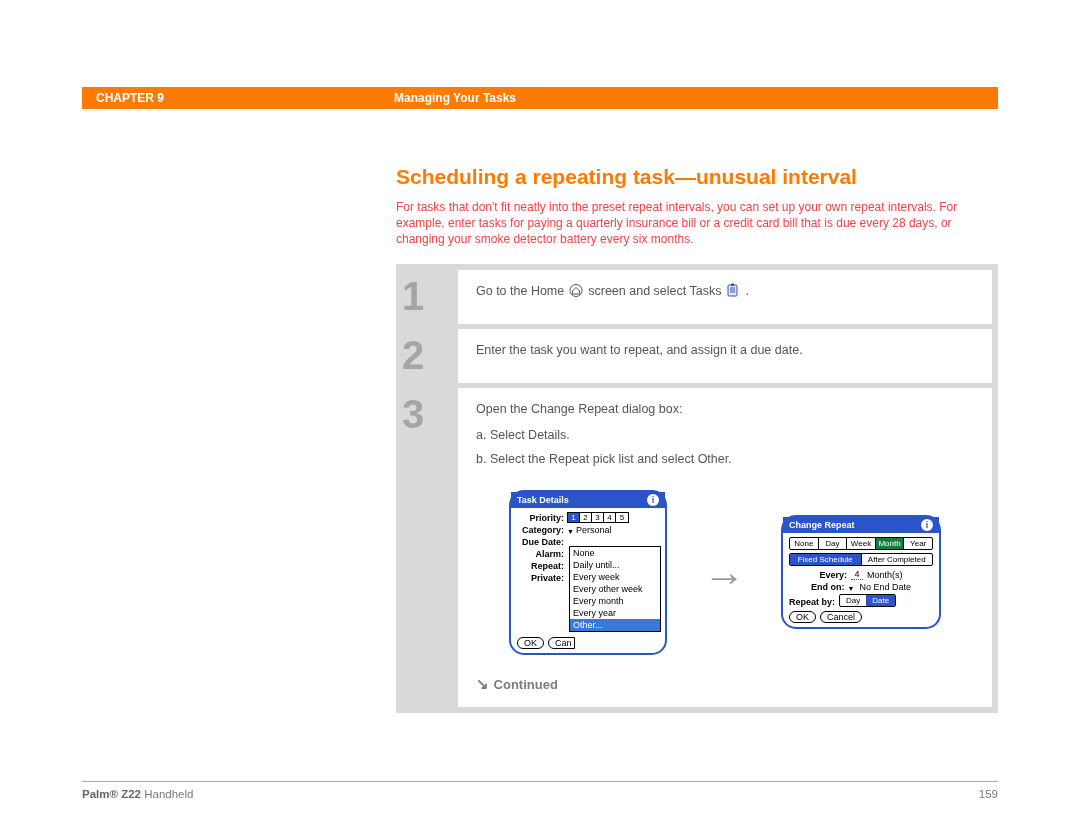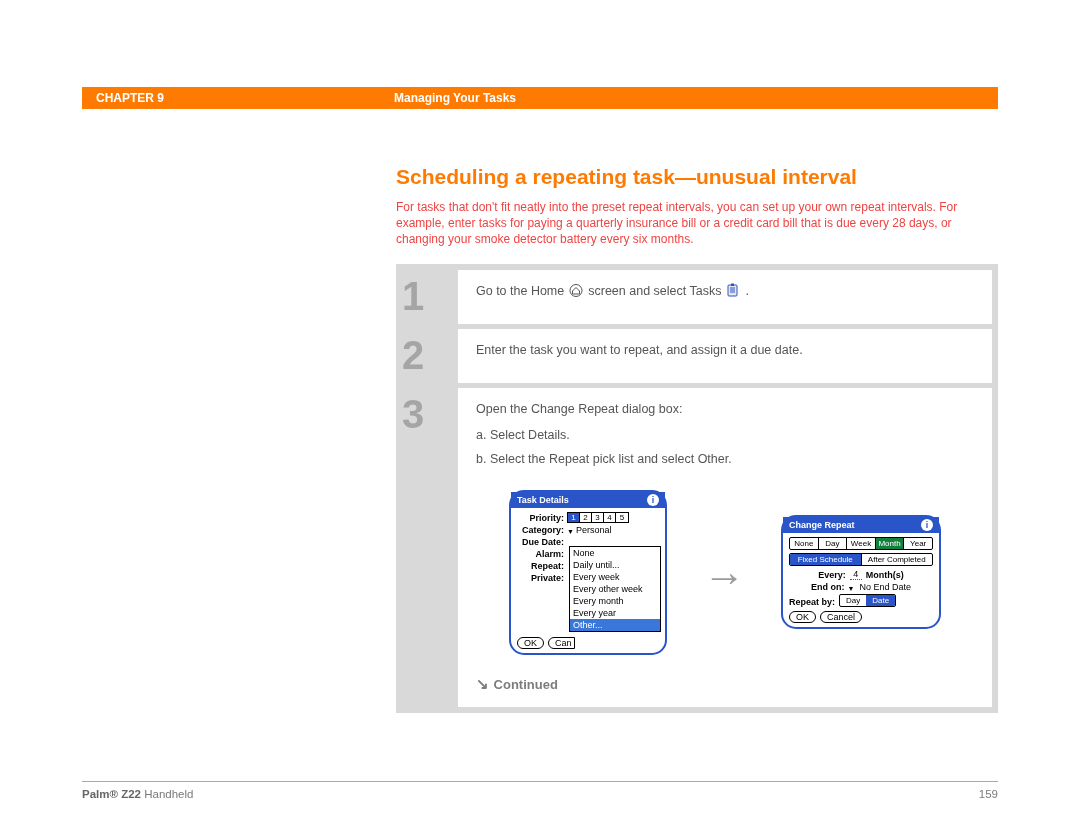--- a/index.html
+++ b/index.html
@@ -290,21 +290,21 @@
                 <span class="sel">Month</span>
                 <span>Year</span>
               </div>
               <div class="palm-tabs2">
                 <span class="sel">Fixed Schedule</span>
                 <span>After Completed</span>
               </div>
               <div class="palm-row" style="justify-content:center; gap:4px;">
                 <span style="font-weight:bold;">Every:</span>
                 <span class="dotted-u">4</span>
-                <span style="font-weight:bold;">Month(s)</span>
+                <span style="font-weight:normal;">Month(s)</span>
               </div>
               <div class="palm-row" style="justify-content:center; gap:3px;">
                 <span style="font-weight:bold;">End on:</span>
                 <span class="tri">▼</span>
                 <span>No End Date</span>
               </div>
               <div class="palm-row" style="gap:4px;">
                 <span style="font-weight:bold;">Repeat by:</span>
                 <span class="palm-toggle">
                   <span>Day</span>

